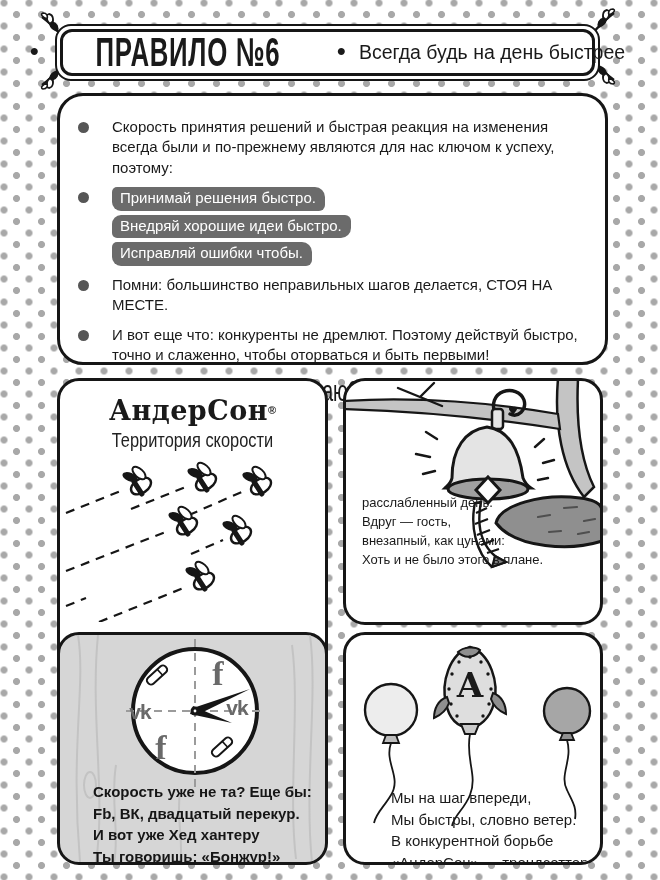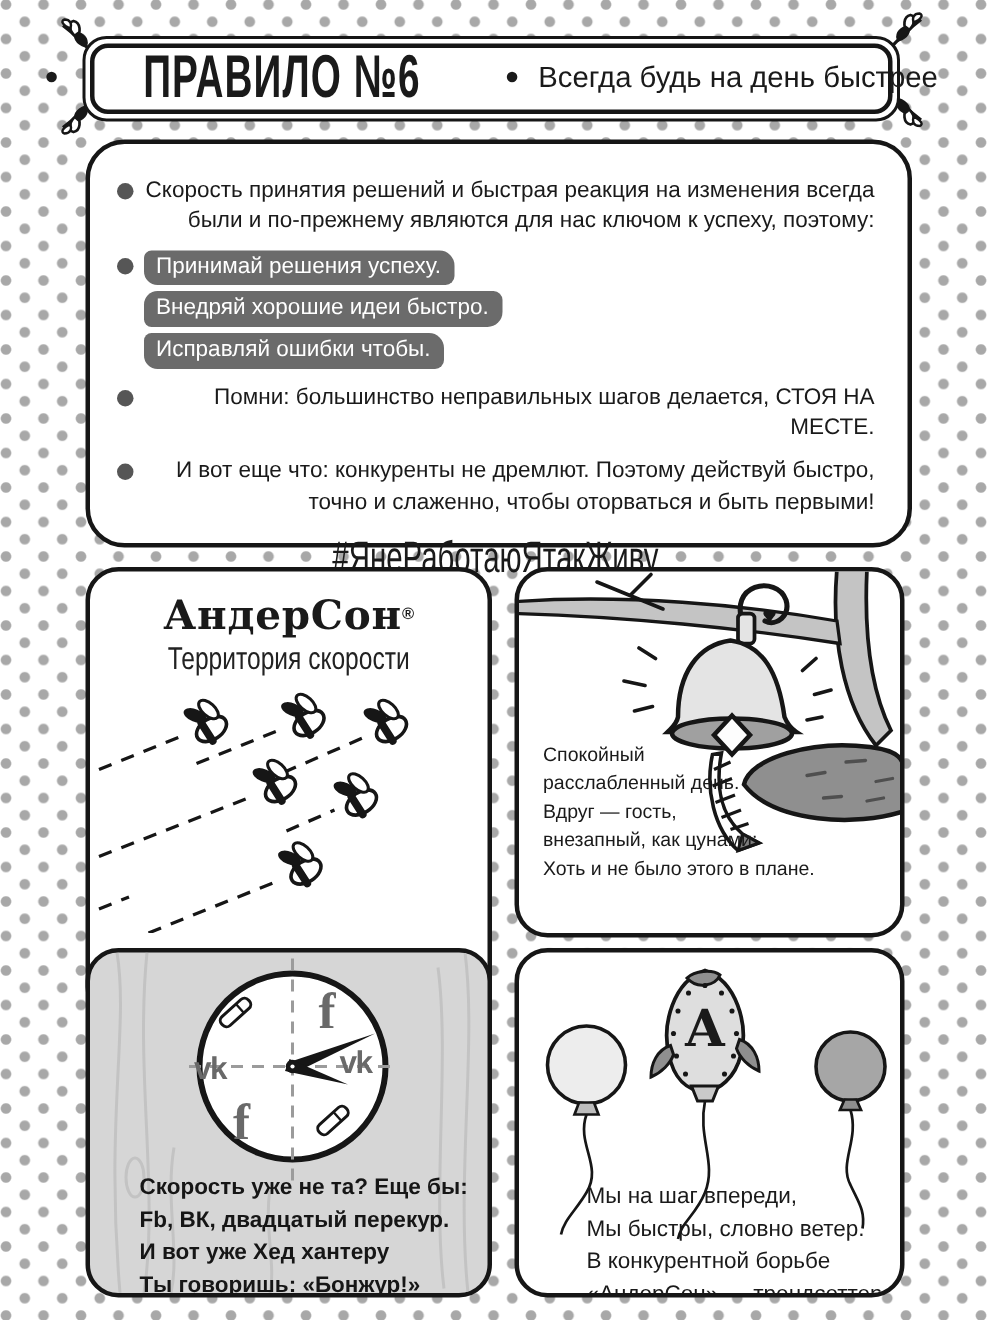--- a/index.html
+++ b/index.html
@@ -20,21 +20,21 @@
     border:3px solid #161616;border-radius:12px;background:#fff;
     display:flex;align-items:center;justify-content:center;gap:13px;}
   .banner-dot{font-size:26px;line-height:1;margin-top:-3px;}
   .banner-title{display:inline-block;font-size:38px;font-weight:600;white-space:nowrap;
     transform:scale(0.68,1.06);transform-origin:center;letter-spacing:1px;}
   .banner-sub{font-size:19.5px;white-space:nowrap;}
   .leaf{position:absolute;width:30px;height:30px;}
   
   .rules{position:absolute;left:57px;top:93px;width:551px;height:272px;box-sizing:border-box;
     background:#fff;border:3px solid #161616;border-radius:26px;padding:21px 22px 0 18px;}
-  .bullet-row{display:flex;gap:7px;margin-bottom:9px;text-align:right;}
+  .bullet-row{display:flex;gap:23px;margin-bottom:9px;}
   .bullet{flex:0 0 11px;width:11px;height:11px;border-radius:50%;background:#565656;margin-top:5px;}
   .bullet-text{font-size:15px;line-height:1.35;max-width:505px;}
   .hl-stack{display:flex;flex-direction:column;align-items:flex-start;gap:4px;}
   .hl{display:inline-block;background:#6b6b6b;color:#fff;font-size:15px;line-height:1.25;
     padding:2px 9px 3px 8px;border-radius:5px 10px 6px 9px;}
   .hl:nth-child(2){border-radius:9px 6px 10px 5px;}
   .hashtag-row{display:flex;justify-content:center;margin-top:11px;}
   .hashtag{display:inline-block;font-size:28px;font-weight:500;letter-spacing:0;
     transform:scale(0.7,1.05);transform-origin:center;white-space:nowrap;}
   
@@ -94,21 +94,21 @@
 </div>
 
 <div class="rules">
   <div class="bullet-row">
     <div class="bullet"></div>
     <div class="bullet-text">Скорость принятия решений и быстрая реакция на изменения всегда были и по-прежнему являются для нас ключом к успеху, поэтому:</div>
   </div>
   <div class="bullet-row">
     <div class="bullet"></div>
     <div class="hl-stack">
-      <span class="hl">Принимай решения успеху.</span>
+      <span class="hl">Принимай решения быстро.</span>
       <span class="hl">Внедряй хорошие идеи быстро.</span>
       <span class="hl">Исправляй ошибки чтобы.</span>
     </div>
   </div>
   <div class="bullet-row">
     <div class="bullet"></div>
     <div class="bullet-text">Помни: большинство неправильных шагов делается, СТОЯ НА МЕСТЕ.</div>
   </div>
   <div class="bullet-row">
     <div class="bullet"></div>
@@ -167,21 +167,20 @@
     <ellipse cx="142" cy="108" rx="40" ry="10" fill="#a0a0a0" stroke="#161616" stroke-width="3"></ellipse>
     <polygon points="142,96 154,109 142,122 130,109" fill="#fdfdfd" stroke="#161616" stroke-width="3"></polygon>
     <path d="M 135 121 C 131 142 134 162 149 175 L 160 181 L 146 186 C 130 172 124 145 129 122 Z" fill="#fff" stroke="#161616" stroke-width="2.4"></path>
     <path d="M 130 132 L 141 127 M 129 143 L 142 138 M 131 154 L 144 149 M 135 164 L 148 159 M 141 172 L 153 168" stroke="#161616" stroke-width="2.2"></path>
     <path d="M 149 175 L 160 181 L 146 186 Z" fill="#7e7e7e" stroke="#161616" stroke-width="2"></path>
     <path d="M 150 142 C 154 124 196 112 234 117 C 250 119 256 124 256 130 L 256 160 C 226 170 170 168 150 142 Z" fill="#8f8f8f" stroke="#161616" stroke-width="3"></path>
     <path d="M 192 136 L 204 134 M 218 127 L 231 126 M 238 140 L 249 138 M 203 151 L 215 150 M 232 153 L 243 151" stroke="#4f4f4f" stroke-width="2.2" stroke-linecap="round"></path>
     <path d="M 80 51 L 91 58 M 70 73 L 84 76 M 77 93 L 89 90 M 198 58 L 189 66 M 208 79 L 197 82 M 202 97 L 192 99" stroke="#161616" stroke-width="2.4" stroke-linecap="round"></path>
   </svg>
   <div class="caption" id="bell-caption">
-    <div>Спокойный</div>
     <div>расслабленный день.</div>
     <div>Вдруг — гость,</div>
     <div>внезапный, как цунами:</div>
     <div>Хоть и не было этого в плане.</div>
   </div>
 </div>
 
 <div class="panel" id="panel-clock">
   <svg class="art" width="265" height="227" viewBox="0 0 265 227">
     <g stroke="#c3c3c3" stroke-width="2" fill="none">

